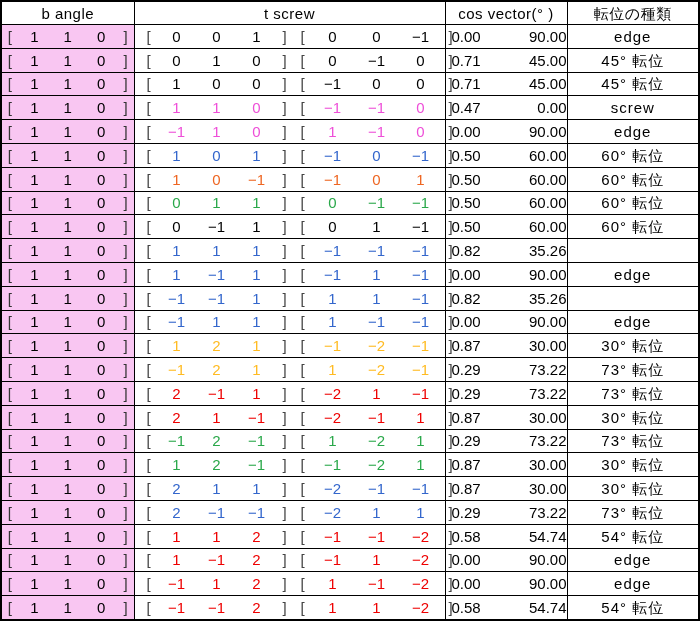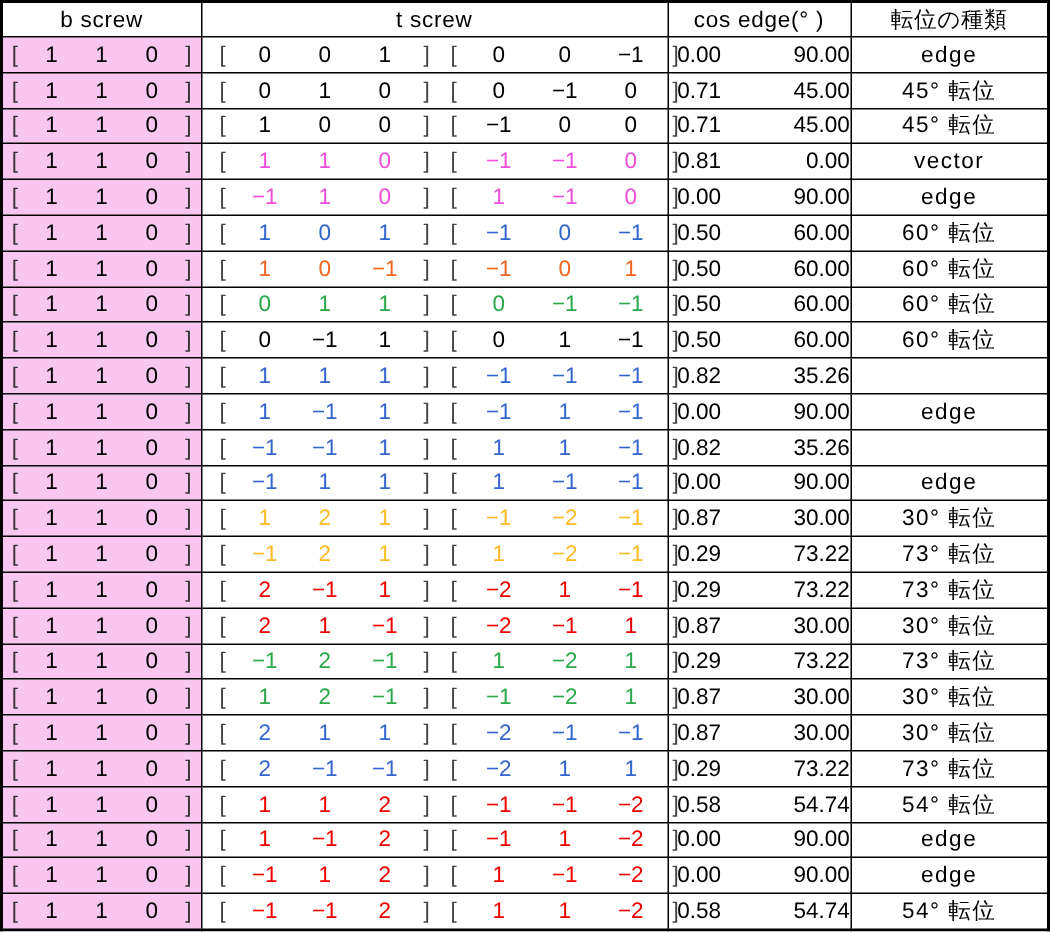--- a/index.html
+++ b/index.html
@@ -113,23 +113,23 @@
 
 <table id="tbl">
   <colgroup>
     <col style="width:133px">
       <col style="width:311px">
       <col style="width:122px">
       <col style="width:132px">
   </colgroup>
   <thead>
     <tr class="hdr">
-      <td class="c-b">b screw</td>
+      <td class="c-b">b angle</td>
       <td class="c-t">t screw</td>
-      <td class="c-cos">cos    edge(°   )</td>
+      <td class="c-cos">cos    vector(°   )</td>
       <td class="c-kind jp">転位の種類</td>
     </tr>
   </thead>
   <tbody id="tbody">
       <tr class="d gstart">
         <td class="bv">
           <div class="vec">
             <span class="br" style="width: 16px;">[</span>
             <span class="n k" style="width: 34px;">1</span>
             <span class="n k" style="width: 34px;">1</span>
@@ -258,25 +258,25 @@
               <span class="br" style="width: 16px;">[</span>
               <span class="n mg" style="width: 44px;">−1</span>
               <span class="n mg" style="width: 44px;">−1</span>
               <span class="n mg" style="width: 44px;">0</span>
               <span class="br" style="width: 16px;">]</span>
             </div>
           </div>
         </td>
         <td class="cosang">
           <div class="cwrap">
-            <span class="cosv">0.81</span>
+            <span class="cosv">0.47</span>
             <span class="angv">0.00</span>
           </div>
         </td>
-        <td class="kind"><span class="jpk">vector</span></td>
+        <td class="kind"><span class="jpk">screw</span></td>
       </tr>
       <tr class="d">
         <td class="bv">
           <div class="vec">
             <span class="br" style="width: 16px;">[</span>
             <span class="n k" style="width: 34px;">1</span>
             <span class="n k" style="width: 34px;">1</span>
             <span class="n k" style="width: 34px;">0</span>
             <span class="br" style="width: 16px;">]</span>
           </div>

